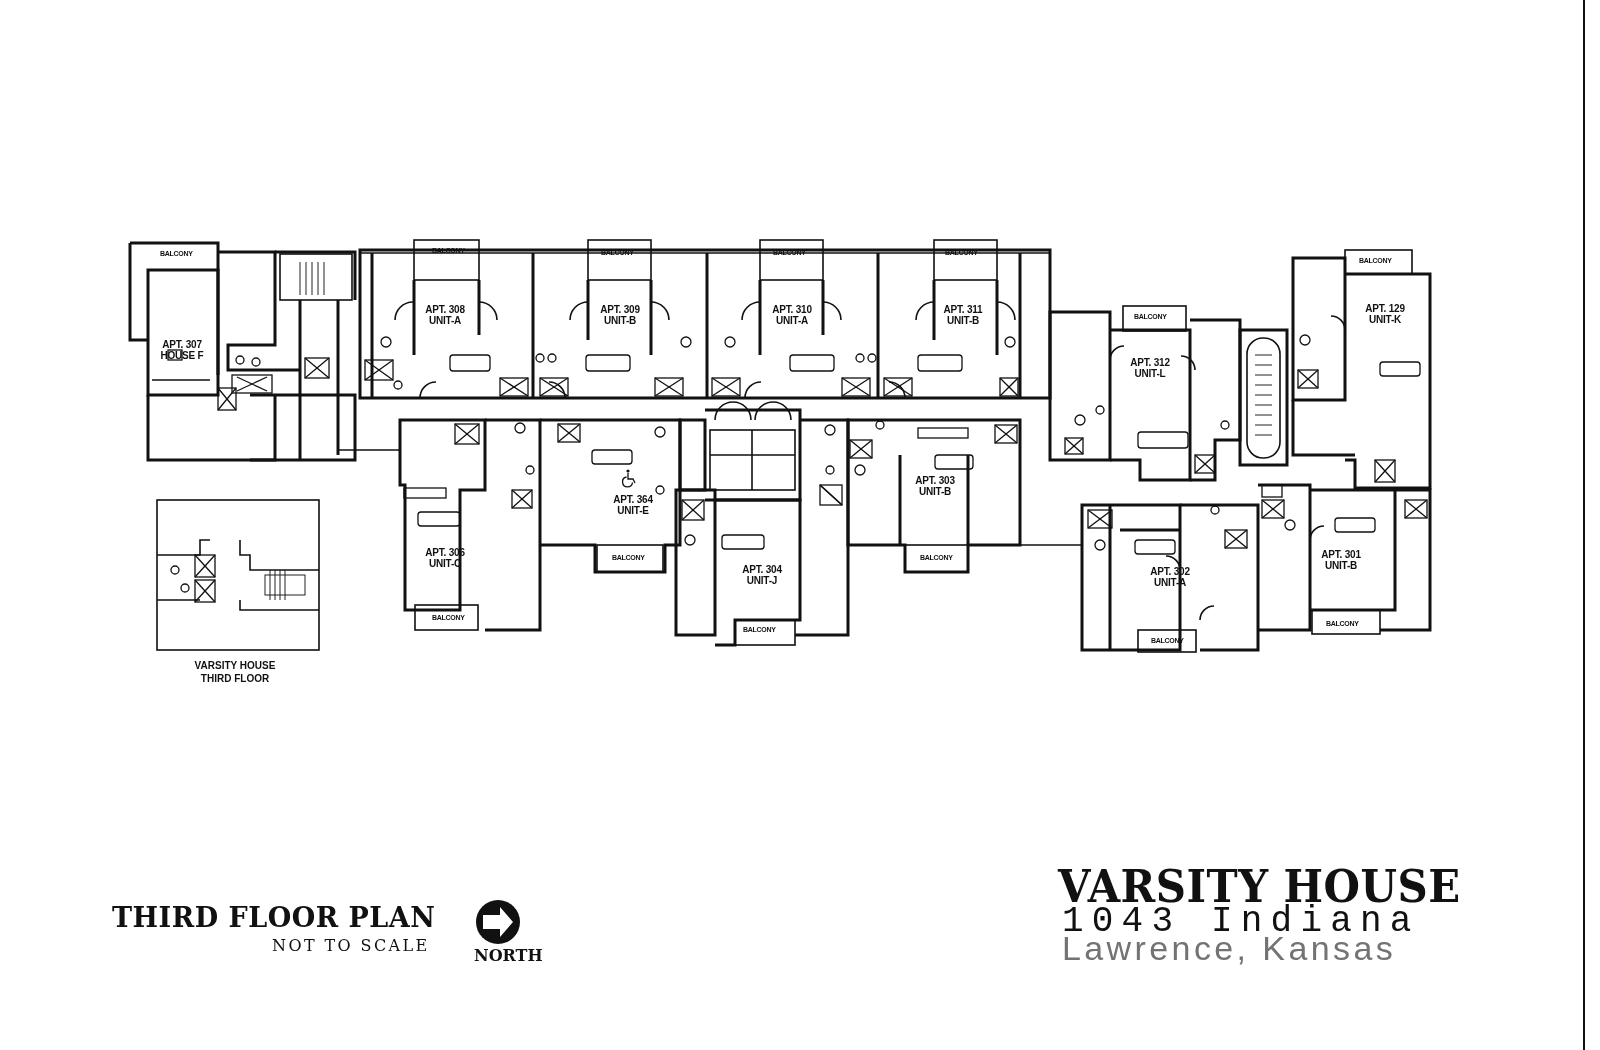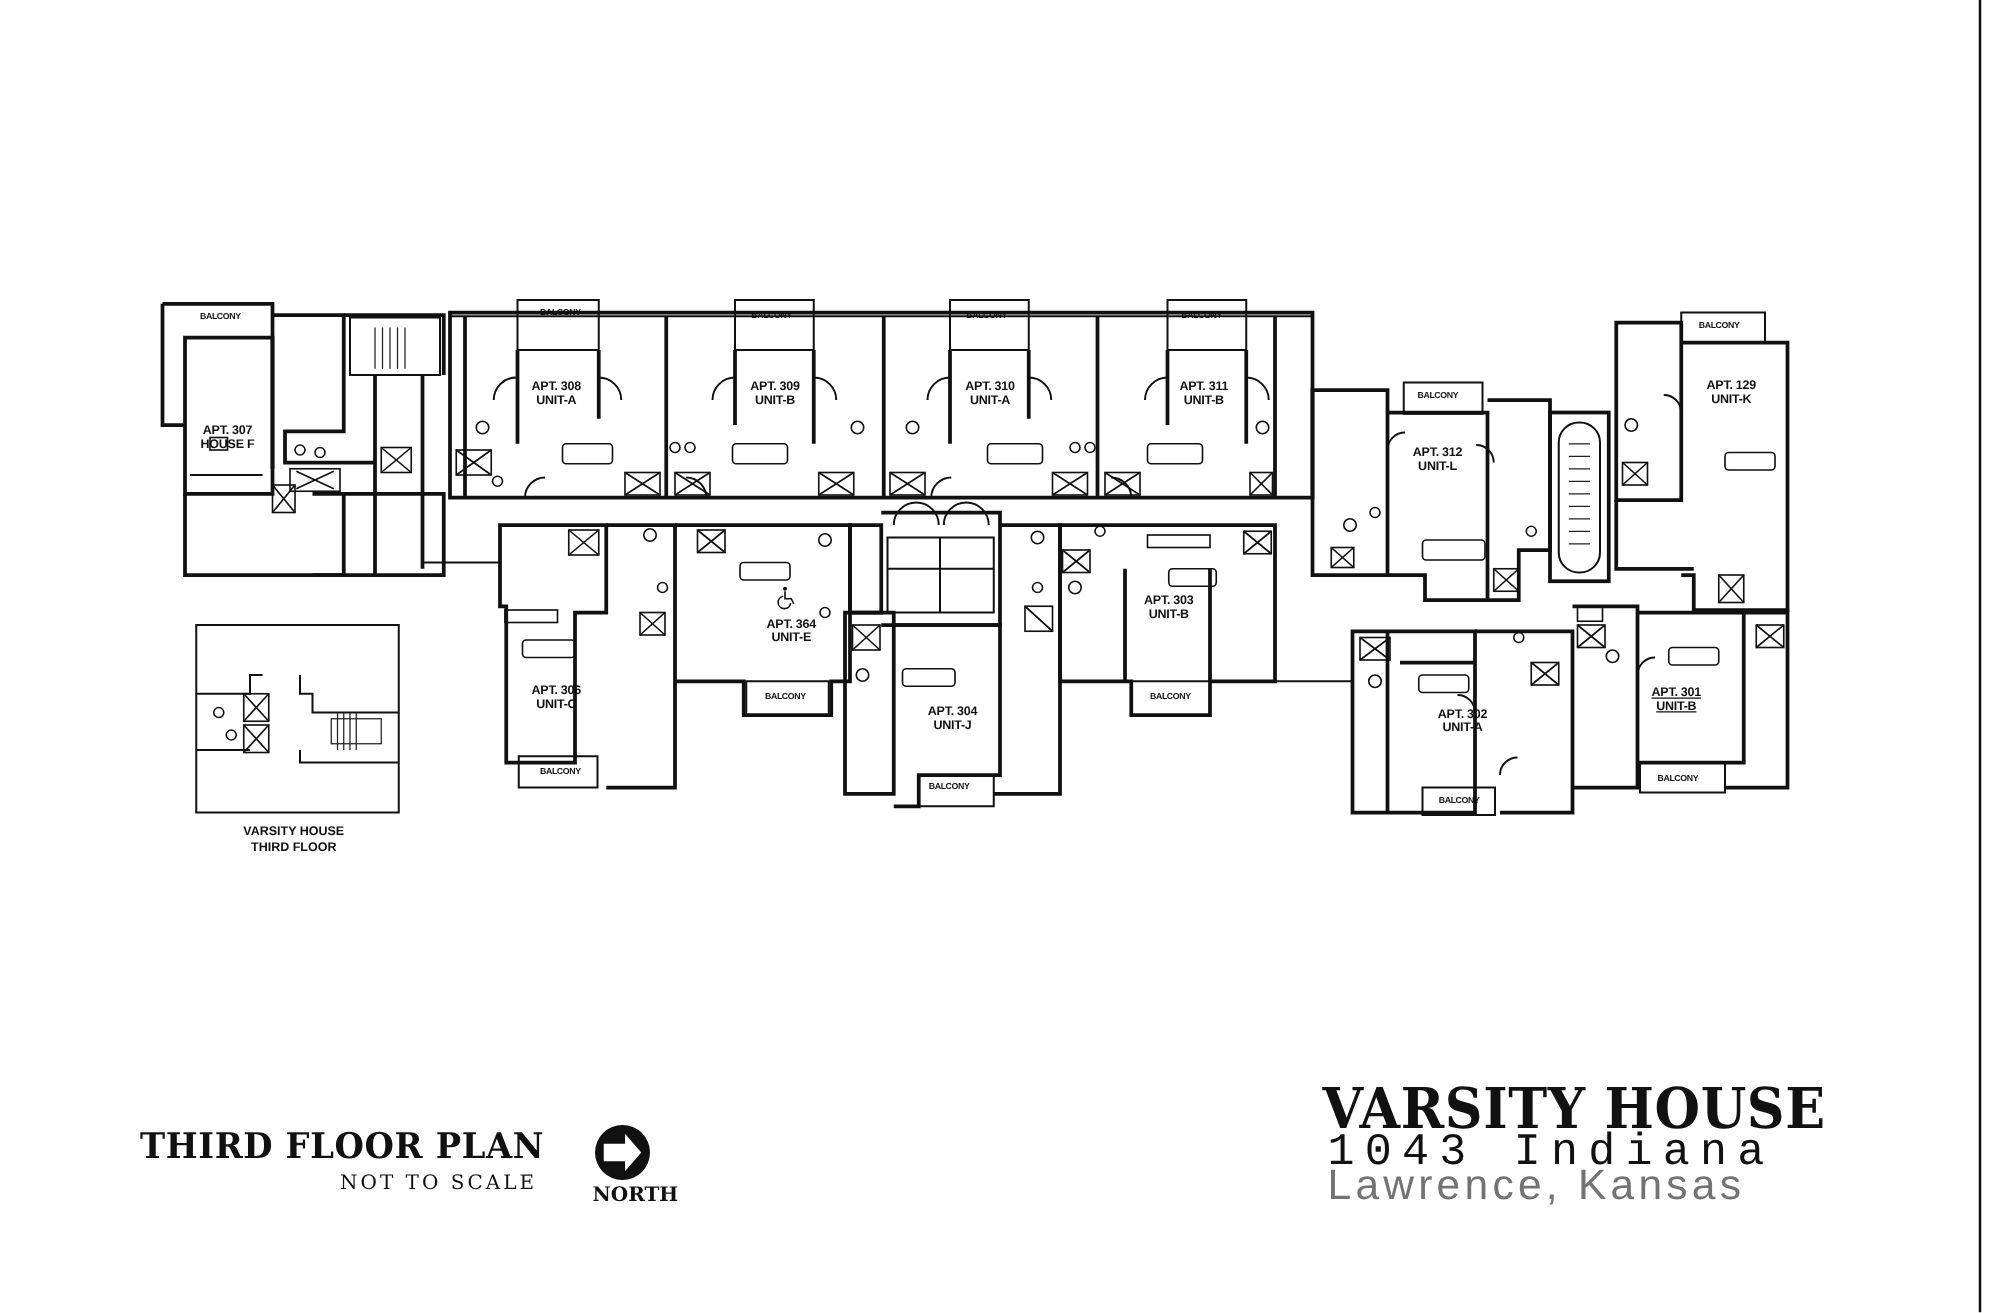--- a/index.html
+++ b/index.html
@@ -317,21 +317,21 @@
       <div>UNIT-J</div>
     </div>
   <div class="lbl" style="left:909px;top:475px;width:52px;">
       <div>APT. 303</div>
       <div>UNIT-B</div>
     </div>
   <div class="lbl" style="left:1144px;top:566px;width:52px;">
       <div>APT. 302</div>
       <div>UNIT-A</div>
     </div>
-  <div class="lbl" style="left:1315px;top:549px;width:52px;text-decoration:underline;">
+  <div class="lbl" style="left:1315px;top:549px;width:52px;">
       <div>APT. 301</div>
       <div>UNIT-B</div>
     </div>
 </div>
 
 <div>
   <span class="bal" style="left:160px;top:250px;">BALCONY</span>
   <span class="bal" style="left:432px;top:247px;">BALCONY</span>
   <span class="bal" style="left:601px;top:249px;">BALCONY</span>
   <span class="bal" style="left:773px;top:249px;">BALCONY</span>

